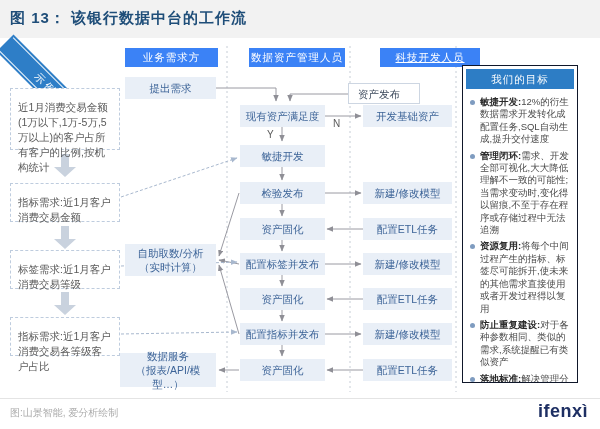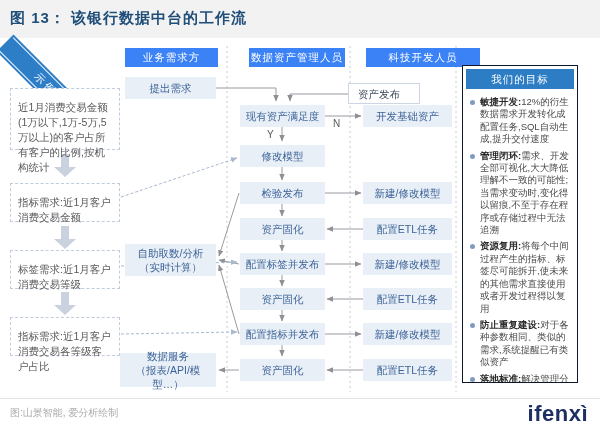--- a/index.html
+++ b/index.html
@@ -23,21 +23,21 @@
   .branch-label{position:absolute;color:#5a5a5a;font-size:10px;z-index:3;}
   .goals-panel{position:absolute;left:462px;top:65px;width:116px;height:318px;background:#fff;border:1px solid #0f172a;
           box-sizing:border-box;z-index:2;overflow:hidden;}
   .goals-header{margin:3px;height:20px;background:#2D7DC5;color:#fff;font-size:10.5px;text-align:center;line-height:20px;letter-spacing:1px;}
   .goals-list{padding:4px 6px 0 7px;}
   .goal-item{position:relative;padding-left:10px;margin-bottom:4px;color:#4a4a4a;font-size:9.5px;line-height:12.4px;}
   .goal-item::before{content:'';position:absolute;left:0;top:4px;width:5px;height:5px;border-radius:50%;background:#7F9CC0;}
   .goal-term{font-weight:bold;color:#2b2b2b;}
   .footer-rule{position:absolute;left:0;top:398px;width:600px;height:1px;background:#E4E4E4;}
   .footer-source{position:absolute;left:10px;top:406px;font-size:10px;color:#ABABAB;}
-  .logo{position:absolute;right:12px;top:401px;font-size:22px;font-weight:bold;color:#1E2F63;letter-spacing:0.5px;}
+  .logo{position:absolute;right:12px;top:401px;font-size:18px;font-weight:bold;color:#1E2F63;letter-spacing:0.5px;}
 </style>
 </head>
 <body>
 
 <div class="canvas">
 
   <div class="title-bar"></div>
   <div class="title">图 13：  该银行数据中台的工作流</div>
 
   <svg class="wires" width="600" height="429">
@@ -94,30 +94,30 @@
 
   <div class="ribbon">示例</div>
 
   <div class="ex-box" style="top:88px;height:62px;">近1月消费交易金额(1万以下,1万-5万,5万以上)的客户占所有客户的比例,按机构统计</div>
   <div class="ex-box" style="top:183px;height:39px;">指标需求:近1月客户消费交易金额</div>
   <div class="ex-box" style="top:250px;height:39px;">标签需求:近1月客户消费交易等级</div>
   <div class="ex-box" style="top:317px;height:39px;">指标需求:近1月客户消费交易各等级客户占比</div>
 
   <div class="col-header" style="left:125px;top:48px;width:93px;">业务需求方</div>
   <div class="col-header" style="left:249px;top:48px;width:96px;">数据资产管理人员</div>
-  <div class="col-header" style="left:366px;top:48px;width:114px;">科技开发人员</div>
+  <div class="col-header" style="left:380px;top:48px;width:100px;text-decoration:underline;">科技开发人员</div>
 
   <div class="node" style="left:125px;top:77px;width:91px;height:22px;">提出需求</div>
   <div class="node" style="left:125px;top:244px;width:91px;height:32px;">自助取数/分析
 （实时计算）</div>
   <div class="node" style="left:120px;top:353px;width:96px;height:34px;">数据服务
 （报表/API/模型…）</div>
 
   <div class="node" style="left:240px;top:105px;width:85px;height:22px;">现有资产满足度</div>
-  <div class="node" style="left:240px;top:145px;width:85px;height:22px;">修改模型</div>
+  <div class="node" style="left:240px;top:145px;width:85px;height:22px;">敏捷开发</div>
   <div class="node" style="left:240px;top:182px;width:85px;height:22px;">检验发布</div>
   <div class="node" style="left:240px;top:218px;width:85px;height:22px;">资产固化</div>
   <div class="node" style="left:240px;top:253px;width:85px;height:22px;">配置标签并发布</div>
   <div class="node" style="left:240px;top:288px;width:85px;height:22px;">资产固化</div>
   <div class="node" style="left:240px;top:323px;width:85px;height:22px;">配置指标并发布</div>
   <div class="node" style="left:240px;top:359px;width:85px;height:22px;">资产固化</div>
 
   <div class="publish-label">资产发布</div>
   <div class="node" style="left:363px;top:105px;width:89px;height:22px;">开发基础资产</div>
   <div class="node" style="left:363px;top:182px;width:89px;height:22px;">新建/修改模型</div>

